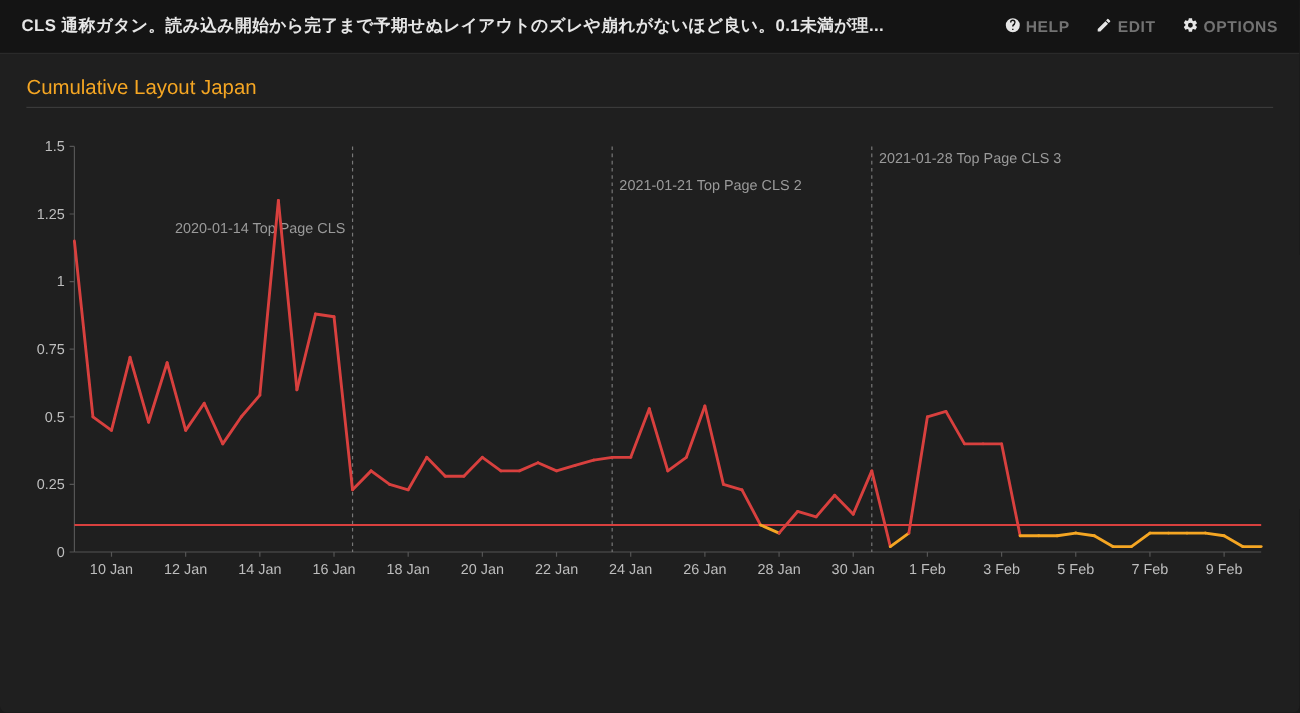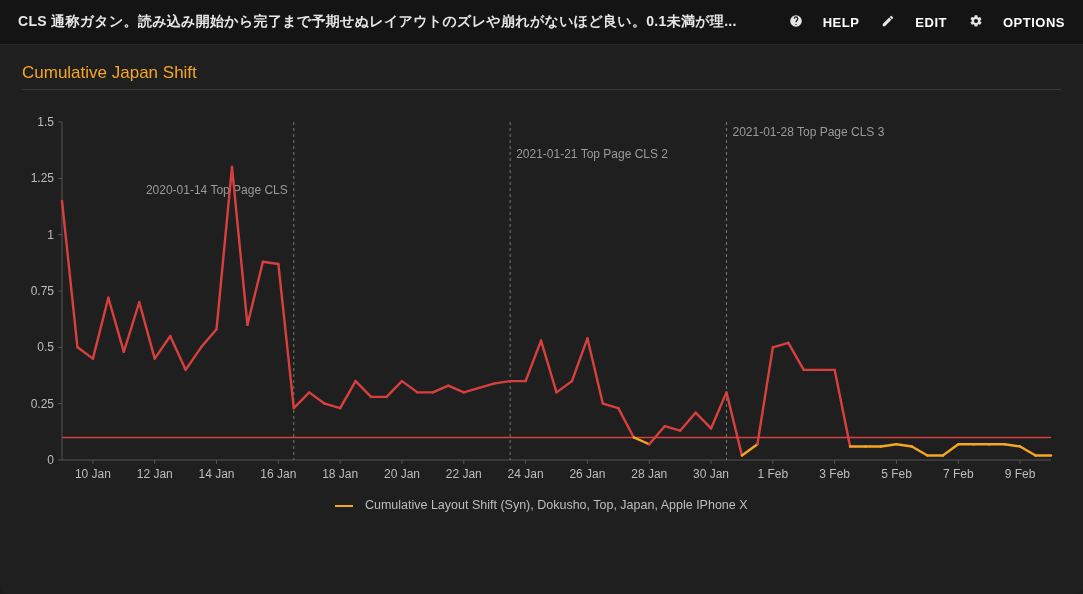--- a/index.html
+++ b/index.html
@@ -42,24 +42,24 @@
     font-weight: 800;
   }
   .header-actions {
     display: flex;
     gap: 22px;
     margin-left: 20px;
   }
   .header-btn {
     display: flex;
     align-items: center;
-    gap: 20px;
+    gap: 4px;
     font-size: 13px;
     font-weight: 700;
-    color: #ffffff;
+    color: #737373;
     letter-spacing: 0.5px;
     cursor: pointer;
   }
   .header-btn svg { width: 14px; height: 14px; fill: #e6e6e6; }
   .body {
     padding: 18px 22px 8px 22px;
   }
   .metric-title {
     color: #f5a623;
     font-size: 17px;
@@ -134,21 +134,21 @@
           <svg viewBox="0 0 24 24">
               <path d="M19.14 12.94a7.49 7.49 0 000-1.88l2.03-1.58a.5.5 0 00.12-.64l-1.92-3.32a.5.5 0 00-.6-.22l-2.39.96a7.28 7.28 0 00-1.62-.94l-.36-2.54A.5.5 0 0013.9 2h-3.8a.5.5 0 00-.5.42l-.36 2.54c-.58.24-1.12.55-1.62.94l-2.39-.96a.5.5 0 00-.6.22L2.71 8.48a.5.5 0 00.12.64l2.03 1.58a7.49 7.49 0 000 1.88L2.83 14.16a.5.5 0 00-.12.64l1.92 3.32c.13.22.39.31.6.22l2.39-.96c.5.39 1.04.7 1.62.94l.36 2.54a.5.5 0 00.5.42h3.8a.5.5 0 00.5-.42l.36-2.54c.58-.24 1.12-.55 1.62-.94l2.39.96c.21.09.47 0 .6-.22l1.92-3.32a.5.5 0 00-.12-.64l-2.03-1.58zM12 15.5A3.5 3.5 0 1115.5 12 3.5 3.5 0 0112 15.5z"></path>
             </svg>
         </span>
         <span>OPTIONS</span>
       </div>
     </div>
   </div>
 
   <div class="body">
-    <div class="metric-title">Cumulative Japan Shift</div>
+    <div class="metric-title">Cumulative Layout Japan</div>
     <hr class="hr">
 
     <div class="chart-wrap">
       <svg id="chart-svg" width="1039" height="380">
           <text x="32" y="348" text-anchor="end" class="axis-tick">0</text>
           <line x1="36" x2="40" y1="344" y2="344" stroke="#555"></line>
           <text x="32" y="291.6666666666667" text-anchor="end" class="axis-tick">0.25</text>
           <line x1="36" x2="40" y1="287.6666666666667" y2="287.6666666666667" stroke="#555"></line>
           <text x="32" y="235.33333333333337" text-anchor="end" class="axis-tick">0.5</text>
           <line x1="36" x2="40" y1="231.33333333333337" y2="231.33333333333337" stroke="#555"></line>
@@ -261,19 +261,15 @@
           <line x1="920.828125" y1="339.49333333333334" x2="936.28125" y2="328.2266666666667" stroke="#f5a623" stroke-width="2.4" stroke-linecap="round" stroke-linejoin="round"></line>
           <line x1="936.28125" y1="328.2266666666667" x2="951.734375" y2="328.2266666666667" stroke="#f5a623" stroke-width="2.4" stroke-linecap="round" stroke-linejoin="round"></line>
           <line x1="951.734375" y1="328.2266666666667" x2="967.1875" y2="328.2266666666667" stroke="#f5a623" stroke-width="2.4" stroke-linecap="round" stroke-linejoin="round"></line>
           <line x1="967.1875" y1="328.2266666666667" x2="982.640625" y2="328.2266666666667" stroke="#f5a623" stroke-width="2.4" stroke-linecap="round" stroke-linejoin="round"></line>
           <line x1="982.640625" y1="328.2266666666667" x2="998.09375" y2="330.47999999999996" stroke="#f5a623" stroke-width="2.4" stroke-linecap="round" stroke-linejoin="round"></line>
           <line x1="998.09375" y1="330.47999999999996" x2="1013.546875" y2="339.49333333333334" stroke="#f5a623" stroke-width="2.4" stroke-linecap="round" stroke-linejoin="round"></line>
           <line x1="1013.546875" y1="339.49333333333334" x2="1029" y2="339.49333333333334" stroke="#f5a623" stroke-width="2.4" stroke-linecap="round" stroke-linejoin="round"></line>
         </svg>
     </div>
 
-    <div class="legend">
-      <span class="legend-swatch"></span>
-      <span>Cumulative Layout Shift (Syn), Dokusho, Top, Japan, Apple IPhone X</span>
-    </div>
   </div>
 
 </div>
 
 </body></html>

